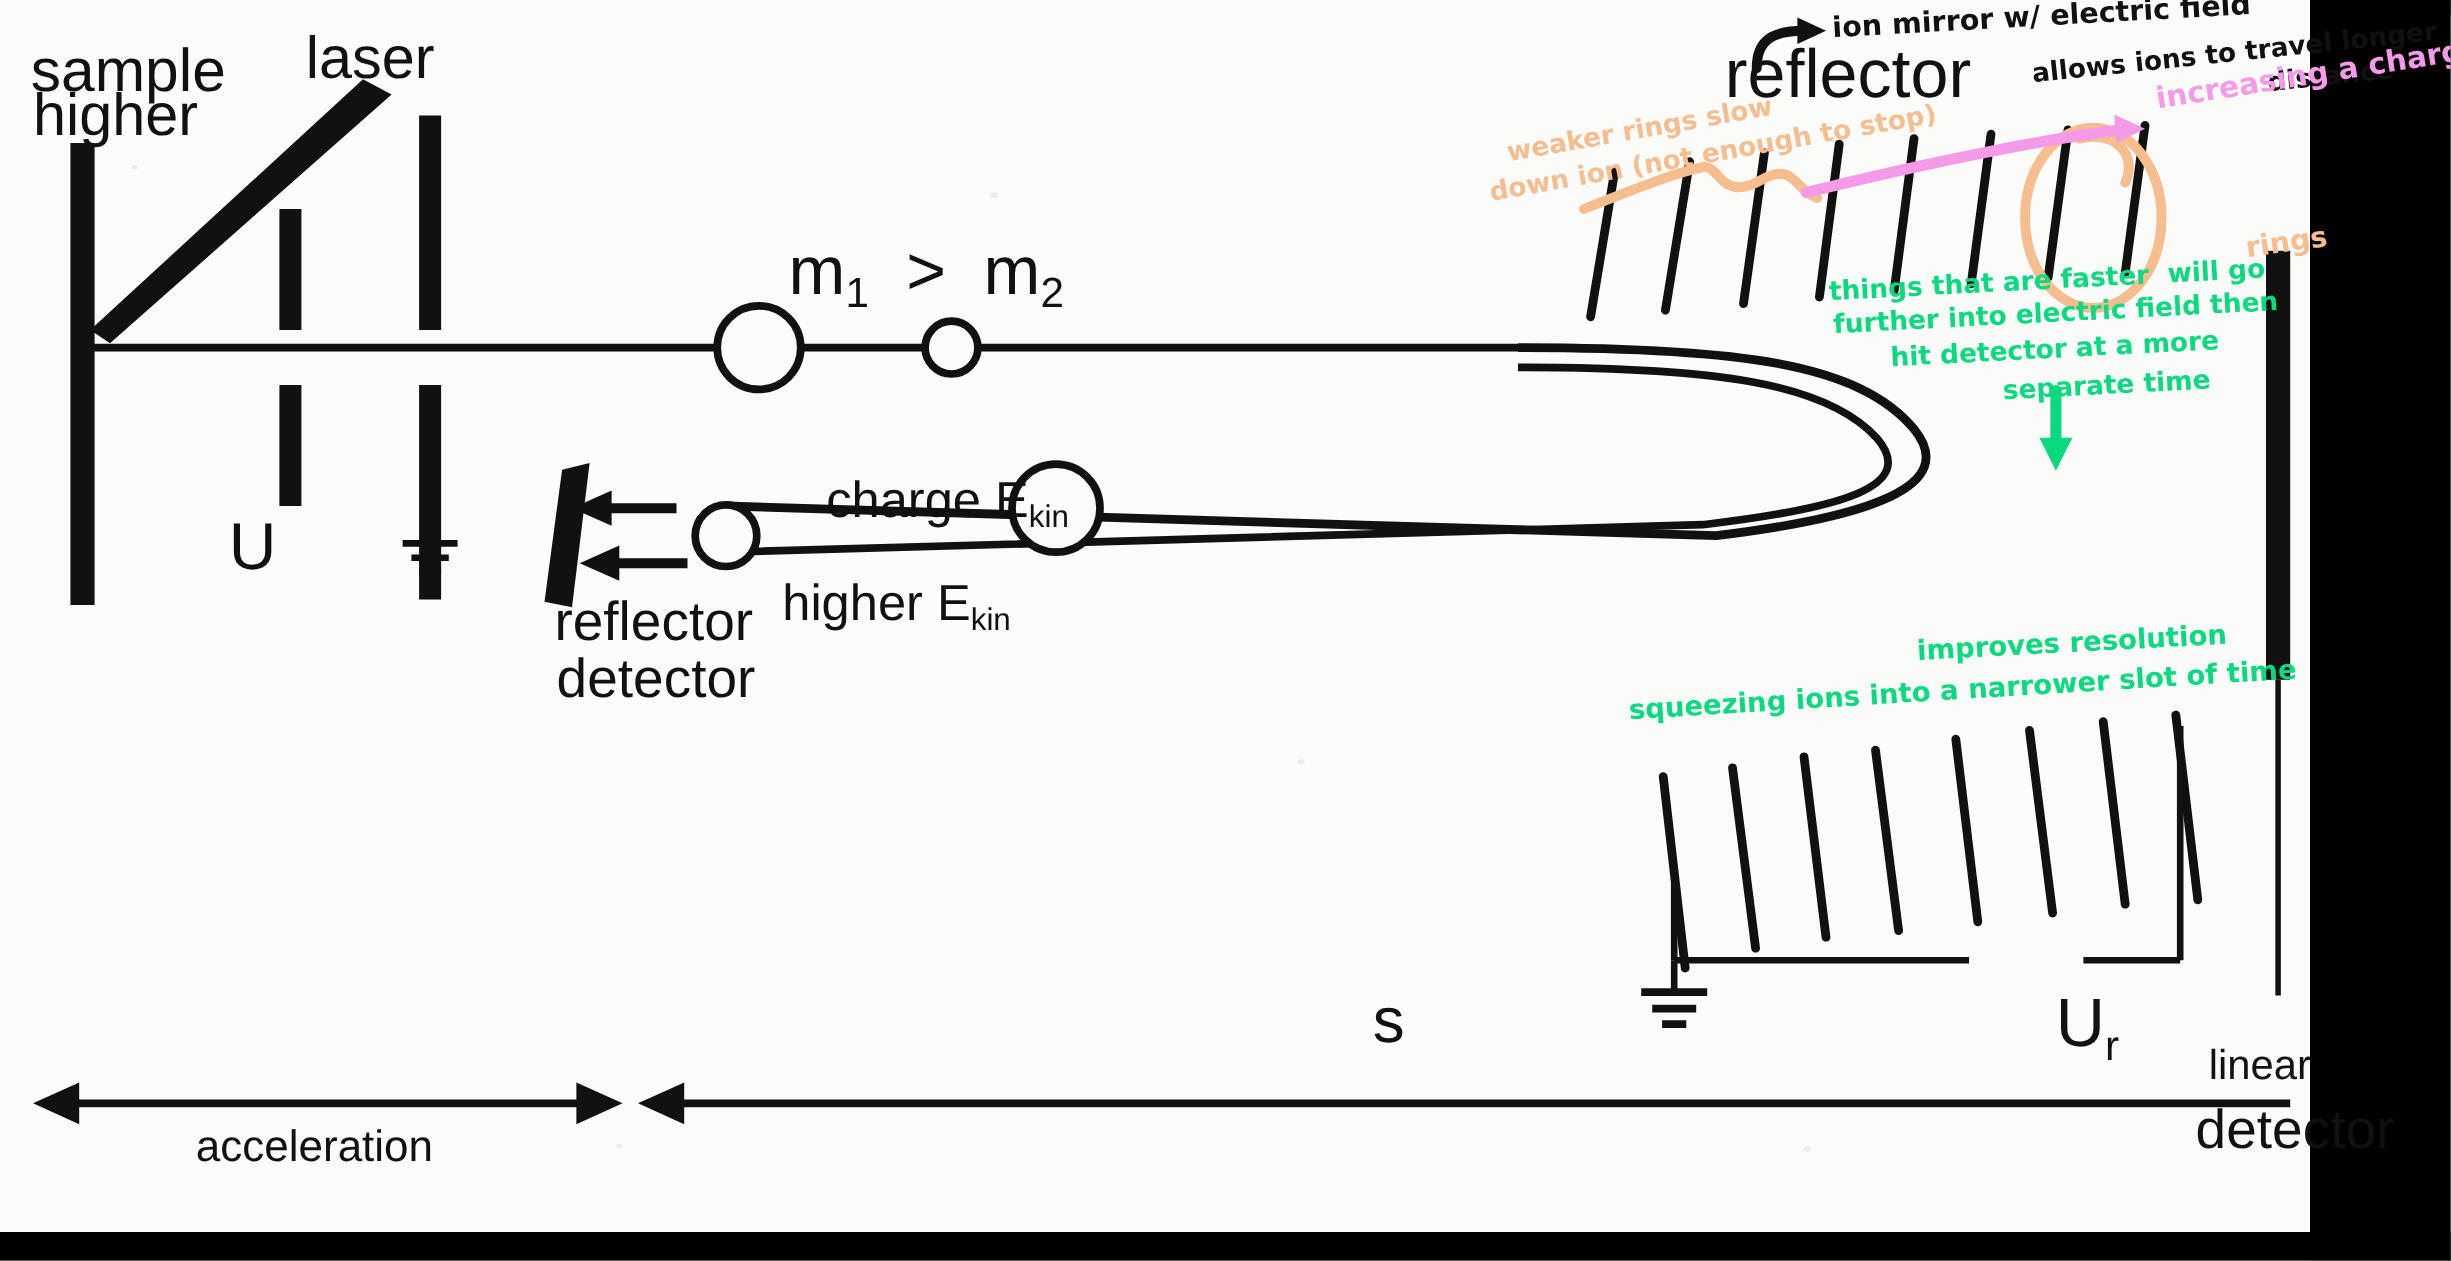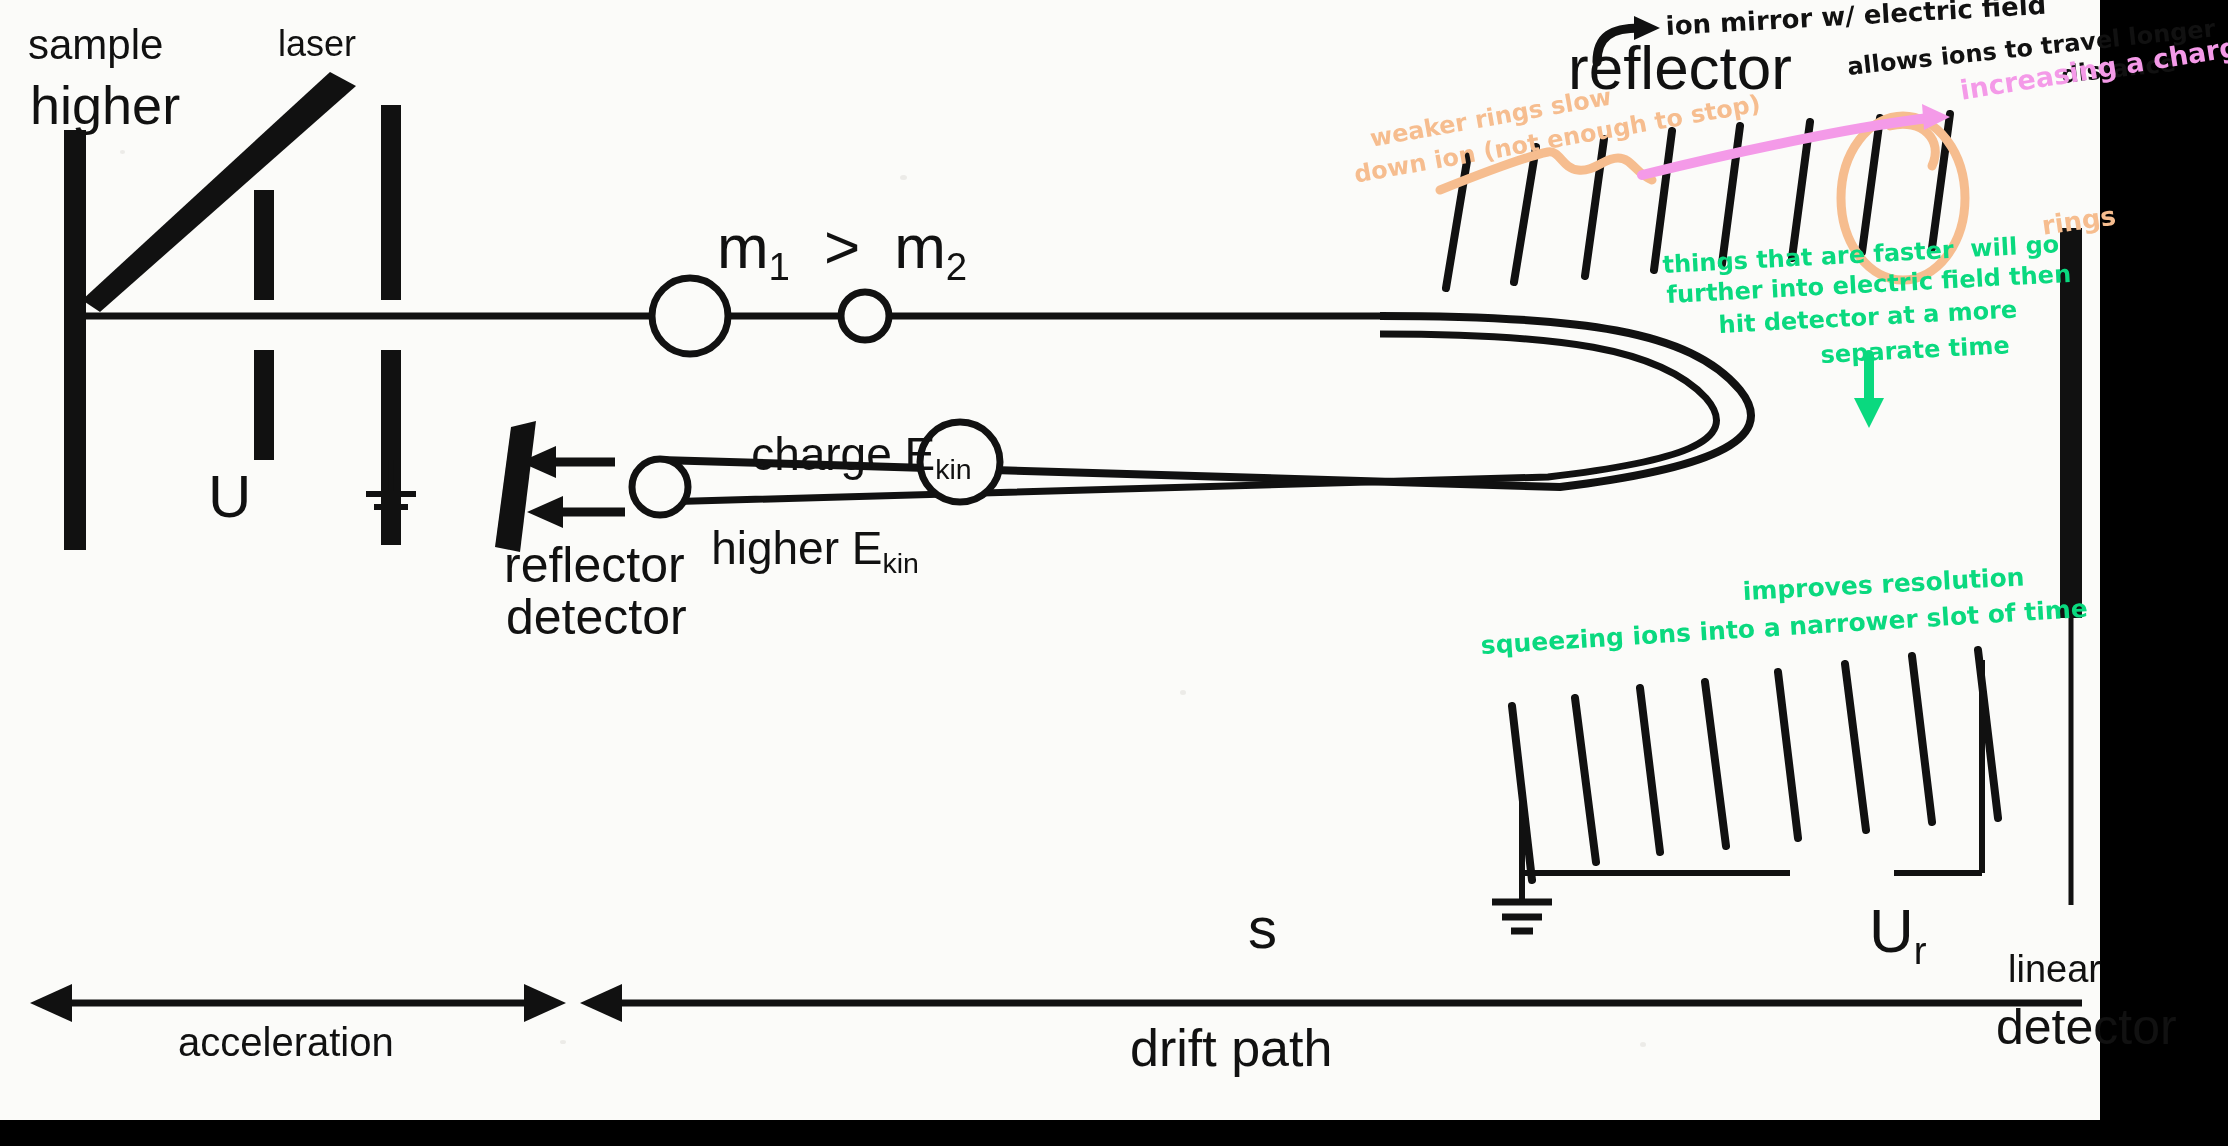--- a/index.html
+++ b/index.html
@@ -133,24 +133,24 @@
     <polygon points="30,1003 72,984 72,1022" fill="#111"></polygon>
     <polygon points="566,1003 524,984 524,1022" fill="#111"></polygon>
 
     <g stroke="#111" stroke-width="7">
       <line x1="604" y1="1003" x2="2082" y2="1003"></line>
     </g>
     <polygon points="580,1003 622,984 622,1022" fill="#111"></polygon>
 
   </svg>
 
-  <div class="lbl printed" style="left:28px;top:24px;font-size:42px;">sample</div>
+  <div class="lbl printed" style="left:28px;top:36px;font-size:55px;">sample</div>
   <div class="lbl printed" style="left:30px;top:78px;font-size:54px;">higher</div>
 
-  <div class="lbl printed" style="left:278px;top:26px;font-size:36px;">laser</div>
+  <div class="lbl printed" style="left:278px;top:26px;font-size:54px;">laser</div>
 
   <div class="lbl printed" style="left:1568px;top:36px;font-size:62px;">reflector</div>
 
   <div class="lbl printed" style="left:648px;top:152px;font-size:62px;">
     <span>m</span><span class="sub">1</span><span style="padding:0 34px;">&gt;</span><span>m</span><span class="sub">2</span>
   </div>
 
   <div class="lbl printed" style="left:700px;top:384px;font-size:46px;">
     <span>charge E</span><span class="sub">kin</span>
   </div>
@@ -169,21 +169,20 @@
   <div class="lbl printed" style="left:506px;top:592px;font-size:50px;">detector</div>
 
   <div class="lbl printed" style="left:2008px;top:950px;font-size:38px;">linear</div>
   <div class="lbl printed" style="left:1996px;top:1002px;font-size:50px;">detector</div>
 
 
   <div class="lbl printed" style="left:1248px;top:898px;font-size:58px;">s</div>
 
   <div class="lbl printed" style="left:178px;top:1022px;font-size:40px;">acceleration</div>
 
-  <div class="lbl printed" style="left:1130px;top:1022px;font-size:52px;">drift path</div>
 
   <svg class="layer" viewBox="0 0 2228 1146">
 
     <g>
       <path d="M 1597 62 C 1597 36 1612 28 1640 28" fill="none" stroke="#111" stroke-width="9" stroke-linecap="round"></path>
       <polygon points="1660,28 1634,16 1634,40" fill="#111"></polygon>
     </g>
 
     <path d="M 1440 190 C 1500 166 1528 156 1548 152 C 1560 150 1562 168 1578 170 C 1594 172 1604 158 1618 158 C 1632 158 1636 174 1652 180" fill="none" stroke="#f6bd8f" stroke-width="9" stroke-linecap="round"></path>
 

